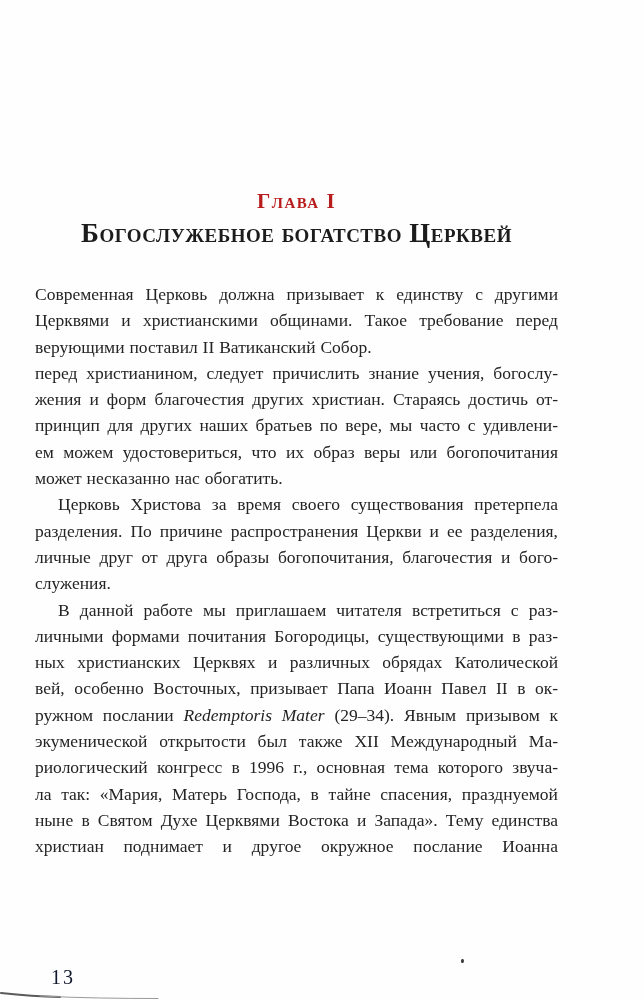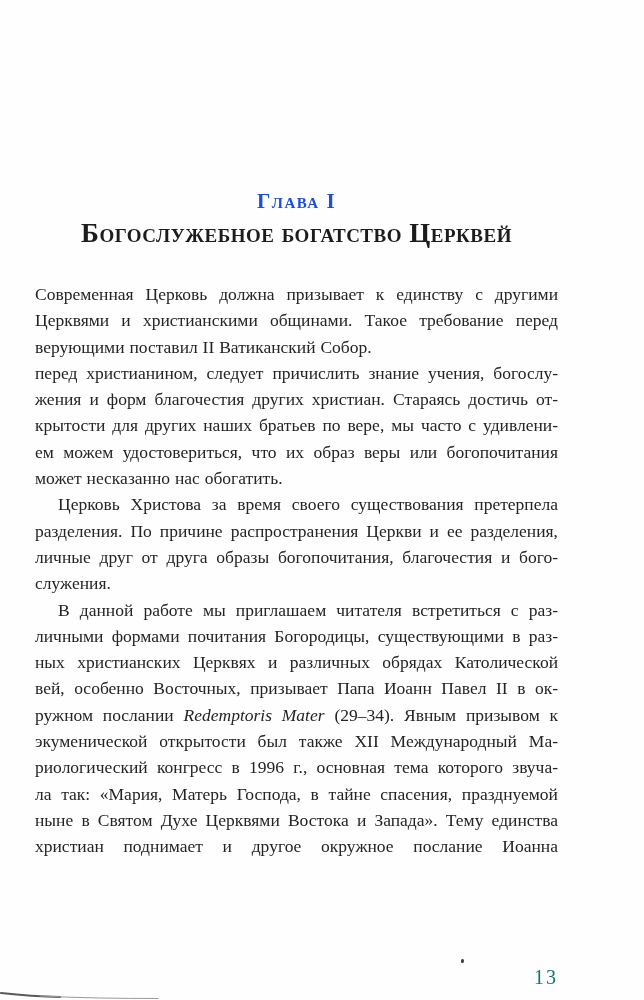--- a/index.html
+++ b/index.html
@@ -19,21 +19,21 @@
   .chapter-label {
     position: absolute;
     top: 189px;
     left: 35px;
     width: 523px;
     text-align: center;
     font-variant: small-caps;
     font-weight: bold;
     font-size: 21px;
     letter-spacing: 1.5px;
-    color: #1d4ed8;
+    color: #b91c1c;
   }
   .chapter-title {
     position: absolute;
     top: 218px;
     left: 35px;
     width: 523px;
     text-align: center;
     font-variant: small-caps;
     font-weight: bold;
     font-size: 27px;
@@ -58,26 +58,26 @@
   }
   .text-line.para-last {
     text-align-last: left;
   }
   .text-line.first-line-indent {
     text-indent: 23px;
   }
   .page-number {
     position: absolute;
     top: 966px;
-    left: 35px;
+    left: 51px;
     width: 523px;
-    text-align: right;
+    text-align: left;
     font-size: 20px;
     letter-spacing: 2px;
-    color: #0f766e;
+    color: #0f172a;
   }
   .ink-speck {
     position: absolute;
     left: 461px;
     top: 959px;
     width: 3px;
     height: 4px;
     background: #3a3a3a;
     border-radius: 40% 60% 50% 50%;
     transform: rotate(12deg);
@@ -99,21 +99,21 @@
   <div class="chapter-label">Глава I</div>
 
   <div class="chapter-title">Богослужебное богатство Церквей</div>
 
   <div class="body-text">
       <div class="text-line">Современная Церковь должна призывает к единству с другими</div>
       <div class="text-line">Церквями и христианскими общинами. Такое требование перед</div>
       <div class="text-line para-last">верующими поставил II Ватиканский Собор.</div>
       <div class="text-line">перед христианином, следует причислить знание учения, богослу-</div>
       <div class="text-line">жения и форм благочестия других христиан. Стараясь достичь от-</div>
-      <div class="text-line">крытости для других наших братьев по вере, мы часто с удивлени-</div>
+      <div class="text-line">принцип для других наших братьев по вере, мы часто с удивлени-</div>
       <div class="text-line">ем можем удостовериться, что их образ веры или богопочитания</div>
       <div class="text-line para-last">может несказанно нас обогатить.</div>
       <div class="text-line first-line-indent">Церковь Христова за время своего существования претерпела</div>
       <div class="text-line">разделения. По причине распространения Церкви и ее разделения,</div>
       <div class="text-line">личные друг от друга образы богопочитания, благочестия и бого-</div>
       <div class="text-line para-last">служения.</div>
       <div class="text-line first-line-indent">В данной работе мы приглашаем читателя встретиться с раз-</div>
       <div class="text-line">личными формами почитания Богородицы, существующими в раз-</div>
       <div class="text-line">ных христианских Церквях и различных обрядах Католической</div>
       <div class="text-line">вей, особенно Восточных, призывает Папа Иоанн Павел II в ок-</div>

